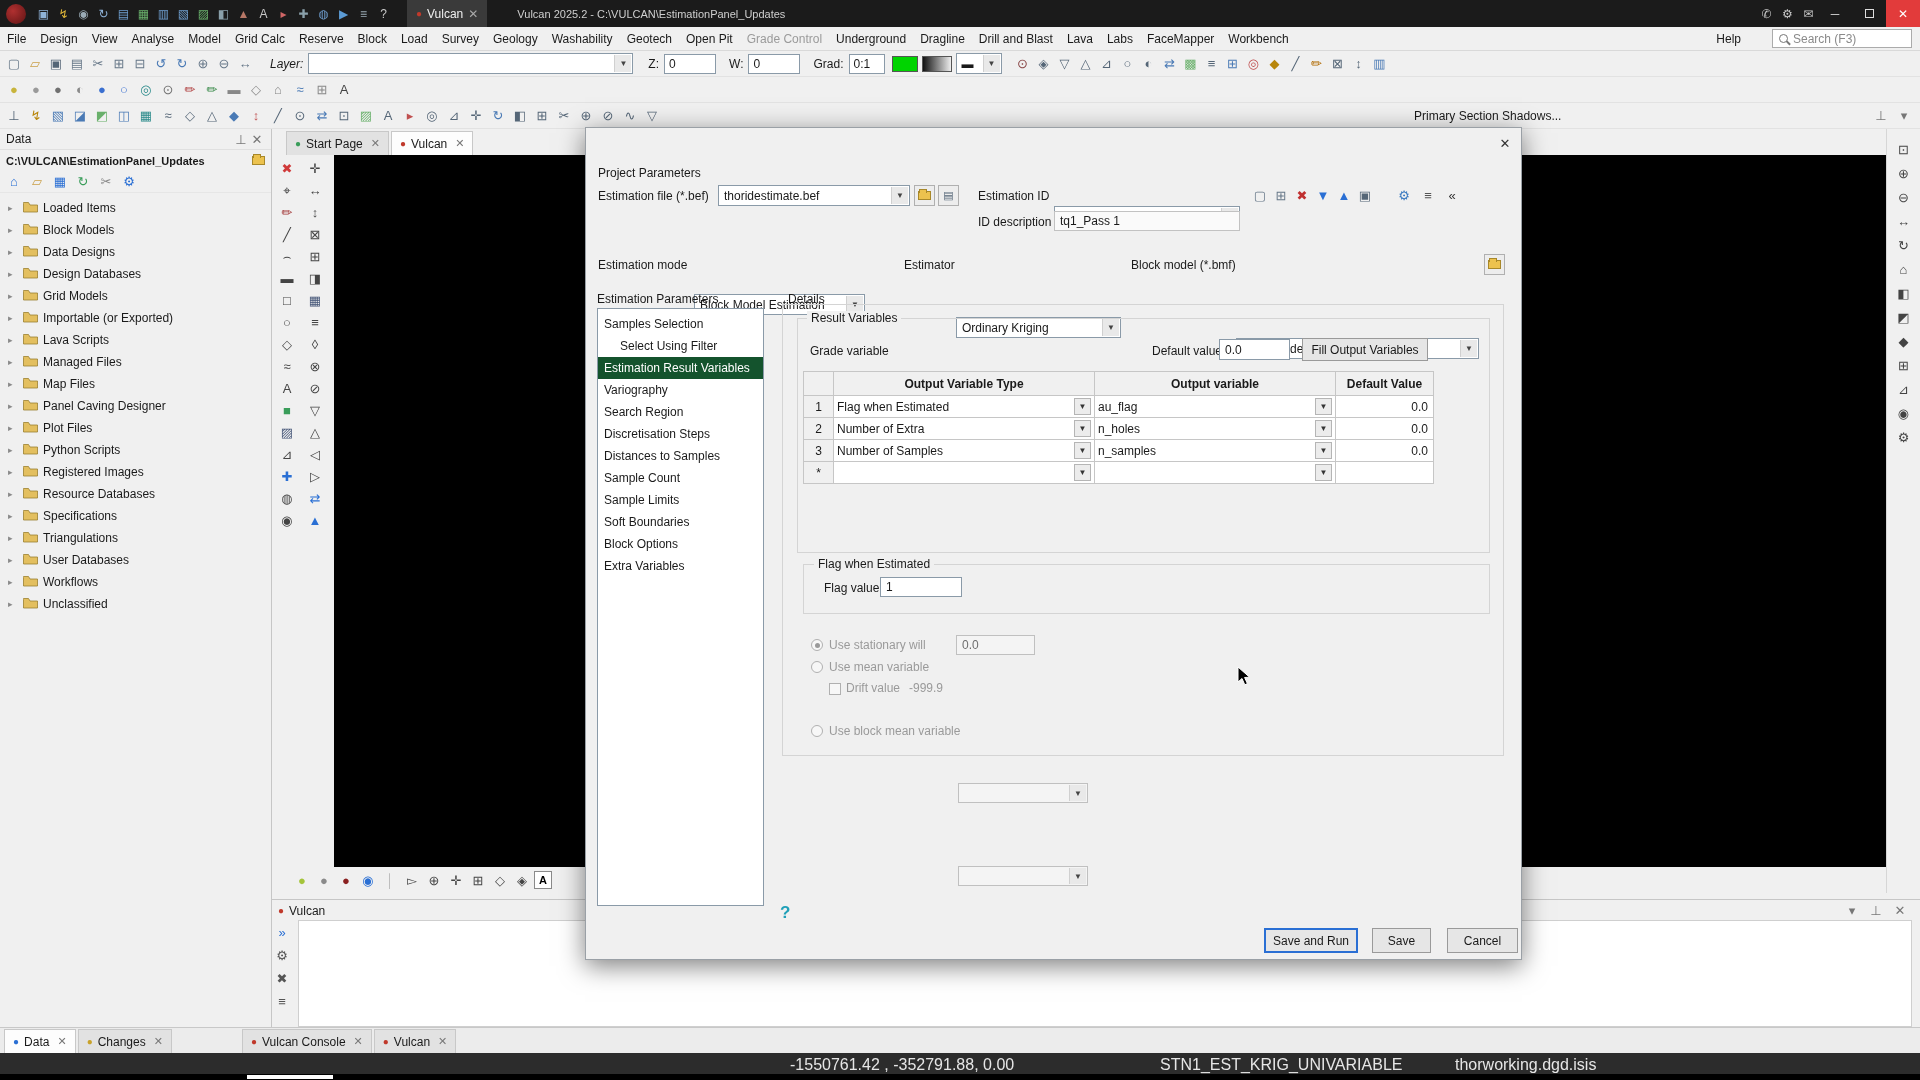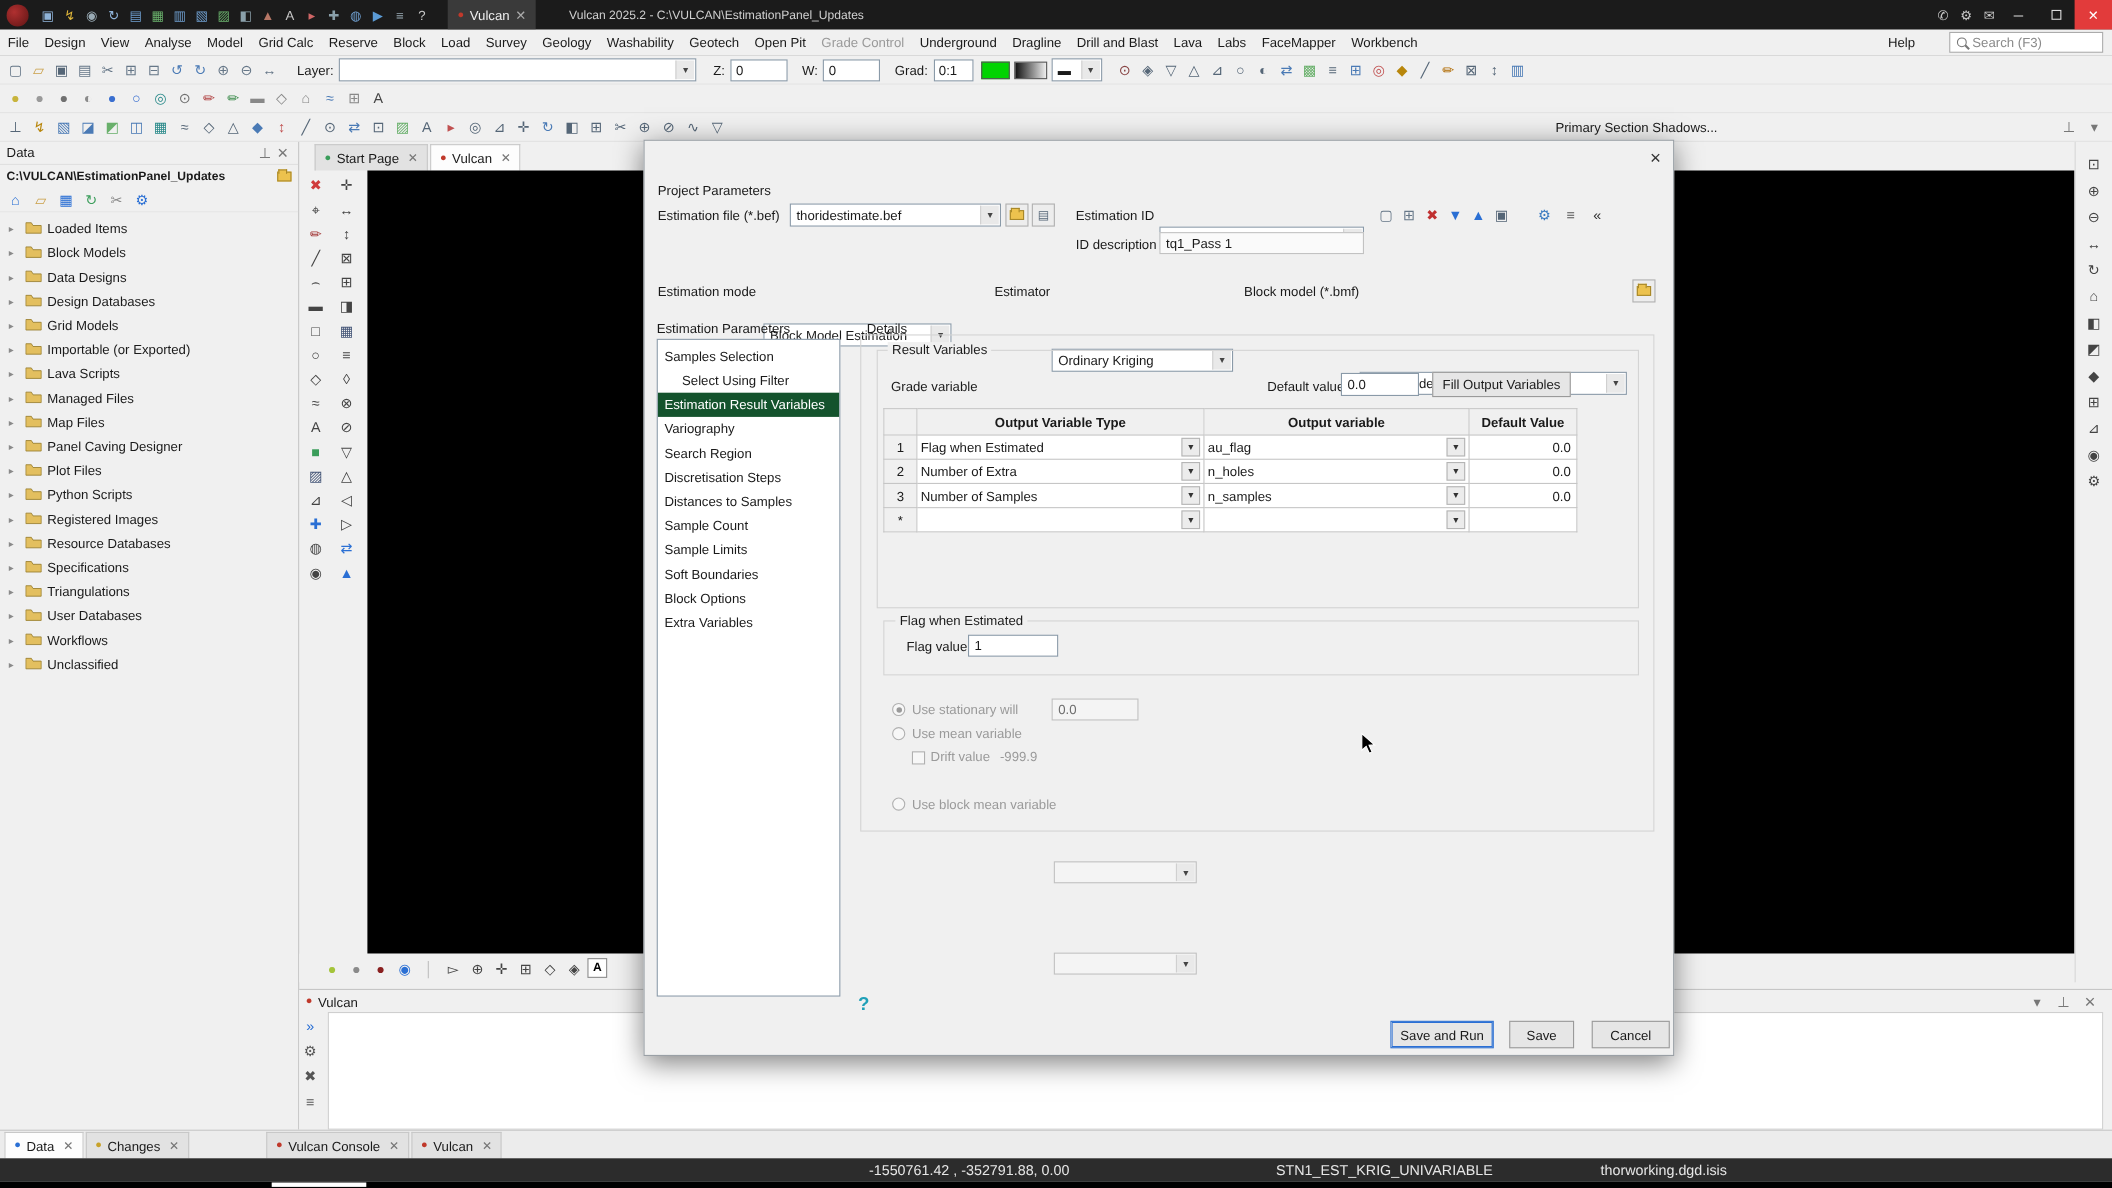--- a/index.html
+++ b/index.html
@@ -49,21 +49,21 @@
   .tab .x{color:#777;font-size:11px;margin-left:3px;}
   .canvas{position:absolute;background:#000;}
   .vstrip{position:absolute;display:flex;gap:2px;}
   .vcol{display:flex;flex-direction:column;gap:2px;width:26px;align-items:center;}
   
   .console{position:absolute;background:#f0f0f0;border-top:1px solid #c6c6c6;}
   .console .body{position:absolute;left:26px;top:20px;right:8px;bottom:0;background:#fff;border:1px solid #cfcfcf;}
   .console .cicons{position:absolute;left:0;top:22px;display:flex;flex-direction:column;gap:3px;}
   
   .bottombar{position:absolute;left:0;top:1027px;width:1920px;height:26px;background:#ececec;border-top:1px solid #c8c8c8;display:flex;align-items:flex-end;}
-  .statusbar{position:absolute;left:0;top:1053px;width:1920px;height:21px;background:#2c2c2c;color:#e6e6e6;font-size:13px;}
+  .statusbar{position:absolute;left:0;top:1053px;width:1920px;height:21px;background:#2c2c2c;color:#e6e6e6;font-size:16px;}
   .bstrip{position:absolute;left:0;top:1074px;width:1920px;height:6px;background:#000;}
   
   .dialog{position:absolute;left:585px;top:127px;width:937px;height:833px;background:#f0f0f0;border:1px solid #9aa0a6;box-shadow:0 6px 24px rgba(0,0,0,.5);z-index:50;}
   .dlgtitle{position:absolute;left:0;top:0;right:0;height:28px;border-bottom:1px solid #e3e3e3;display:flex;align-items:center;padding:0 10px;font-size:12px;}
   .dlgclose{position:absolute;right:6px;top:5px;width:20px;height:20px;display:flex;align-items:center;justify-content:center;color:#333;font-size:13px;}
   .grp{position:absolute;border:1px solid #d4d4d4;}
   .grplbl{position:absolute;background:#f0f0f0;padding:0 4px;font-size:12px;white-space:nowrap;}
   .listbox{position:absolute;background:#fff;border:1px solid #8a9aa8;overflow:hidden;}
   .prow{height:22px;display:flex;align-items:center;font-size:12px;white-space:nowrap;text-align:right;}
   .prow.sel{background:#14532d;color:#fff;}
@@ -175,21 +175,21 @@
         <span class="icn" style="color: rgb(102, 119, 136);">▤</span>
         <span class="icn" style="color: rgb(102, 119, 136);">✂</span>
         <span class="icn" style="color: rgb(102, 119, 136);">⊞</span>
         <span class="icn" style="color: rgb(102, 119, 136);">⊟</span>
         <span class="icn" style="color: rgb(74, 122, 181);">↺</span>
         <span class="icn" style="color: rgb(74, 122, 181);">↻</span>
         <span class="icn" style="color: rgb(102, 119, 136);">⊕</span>
         <span class="icn" style="color: rgb(102, 119, 136);">⊖</span>
         <span class="icn" style="color: rgb(102, 119, 136);">↔</span>
       </div>
-    <span class="lbl" style="margin-left:14px;">Layer:</span>
+    <span class="lbl" style="margin-left:14px;font-style:italic;">Layer:</span>
     <div class="combo" style="width:325px;margin-left:4px;">
       <span></span>
       <span class="arr">▼</span>
     </div>
     <span class="lbl" style="margin-left:14px;">Z:</span>
     <div class="tfield" style="width:52px;margin-left:4px;">
         <span>0</span>
       </div>
     <span class="lbl" style="margin-left:12px;">W:</span>
     <div class="tfield" style="width:52px;margin-left:4px;">

